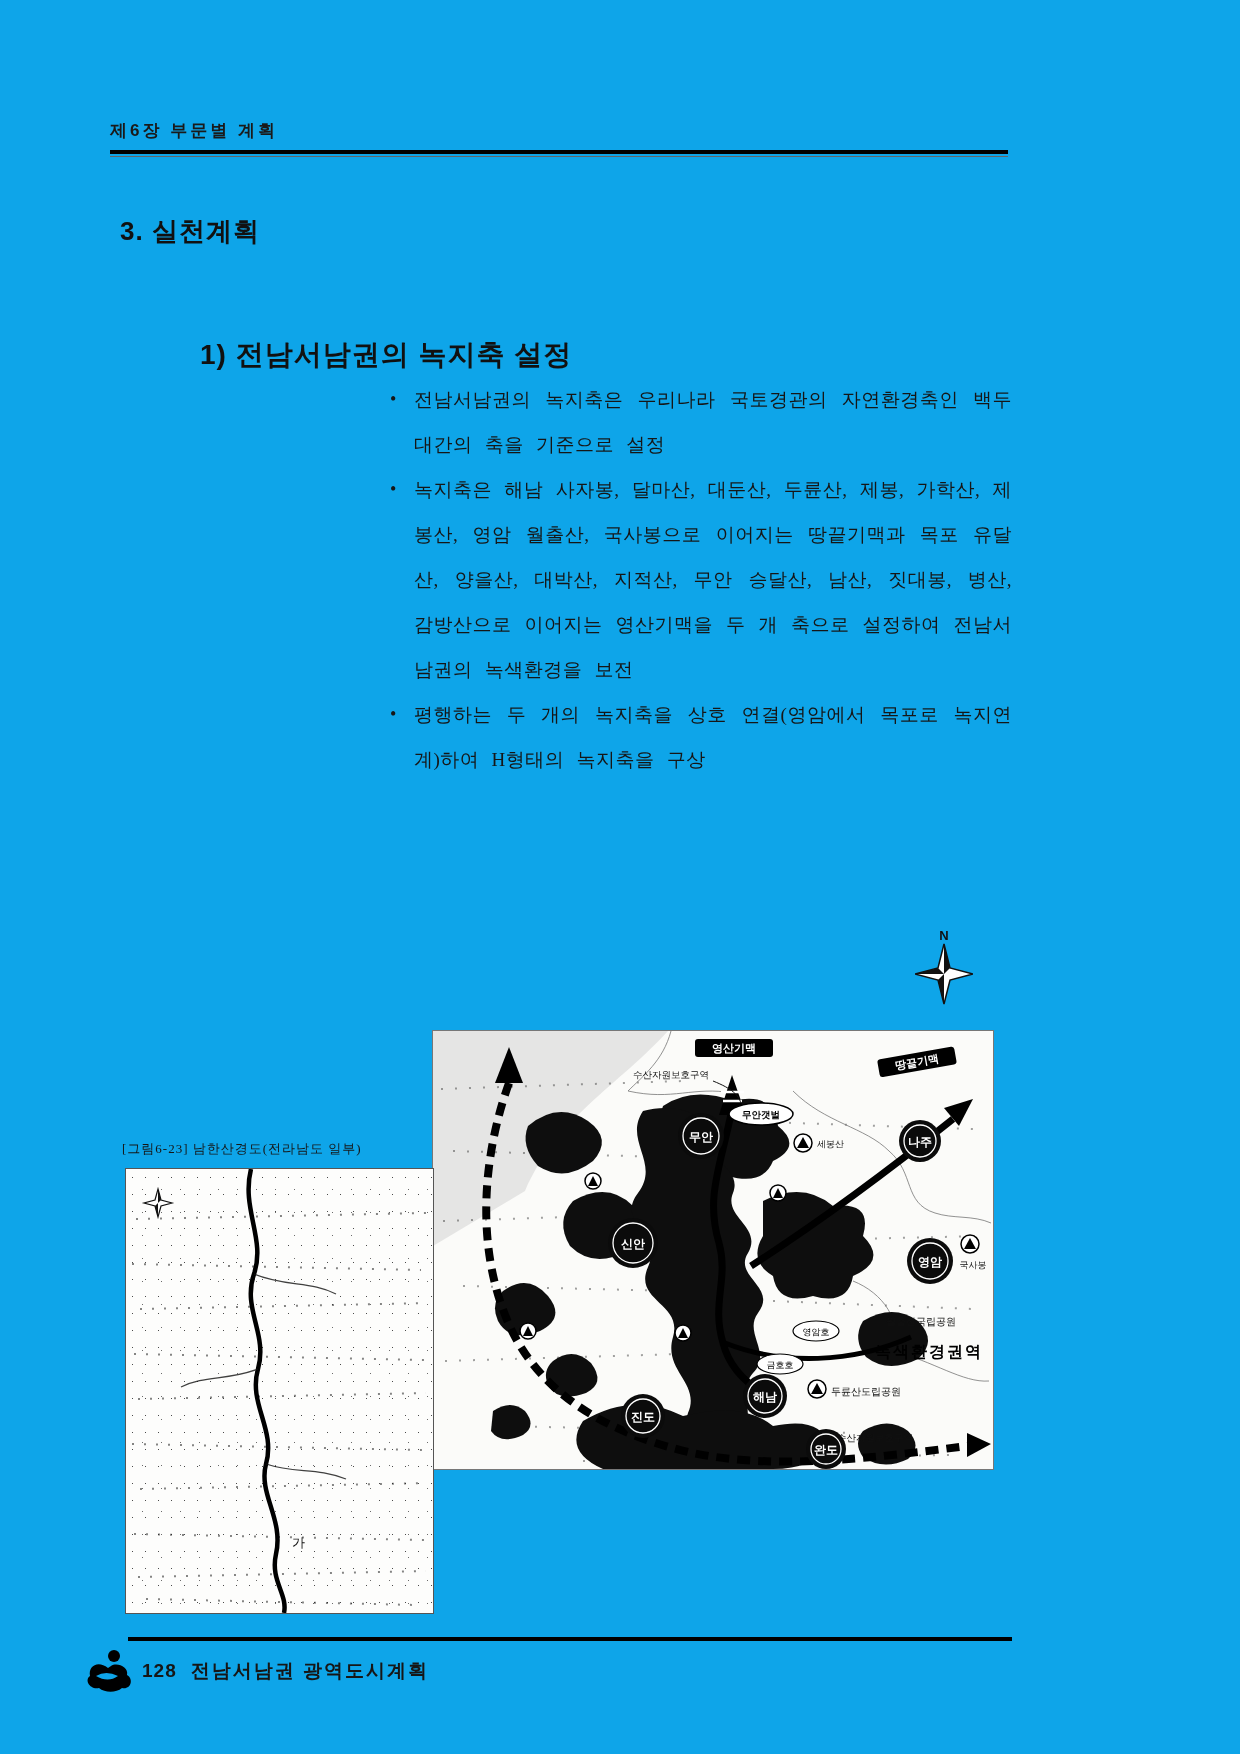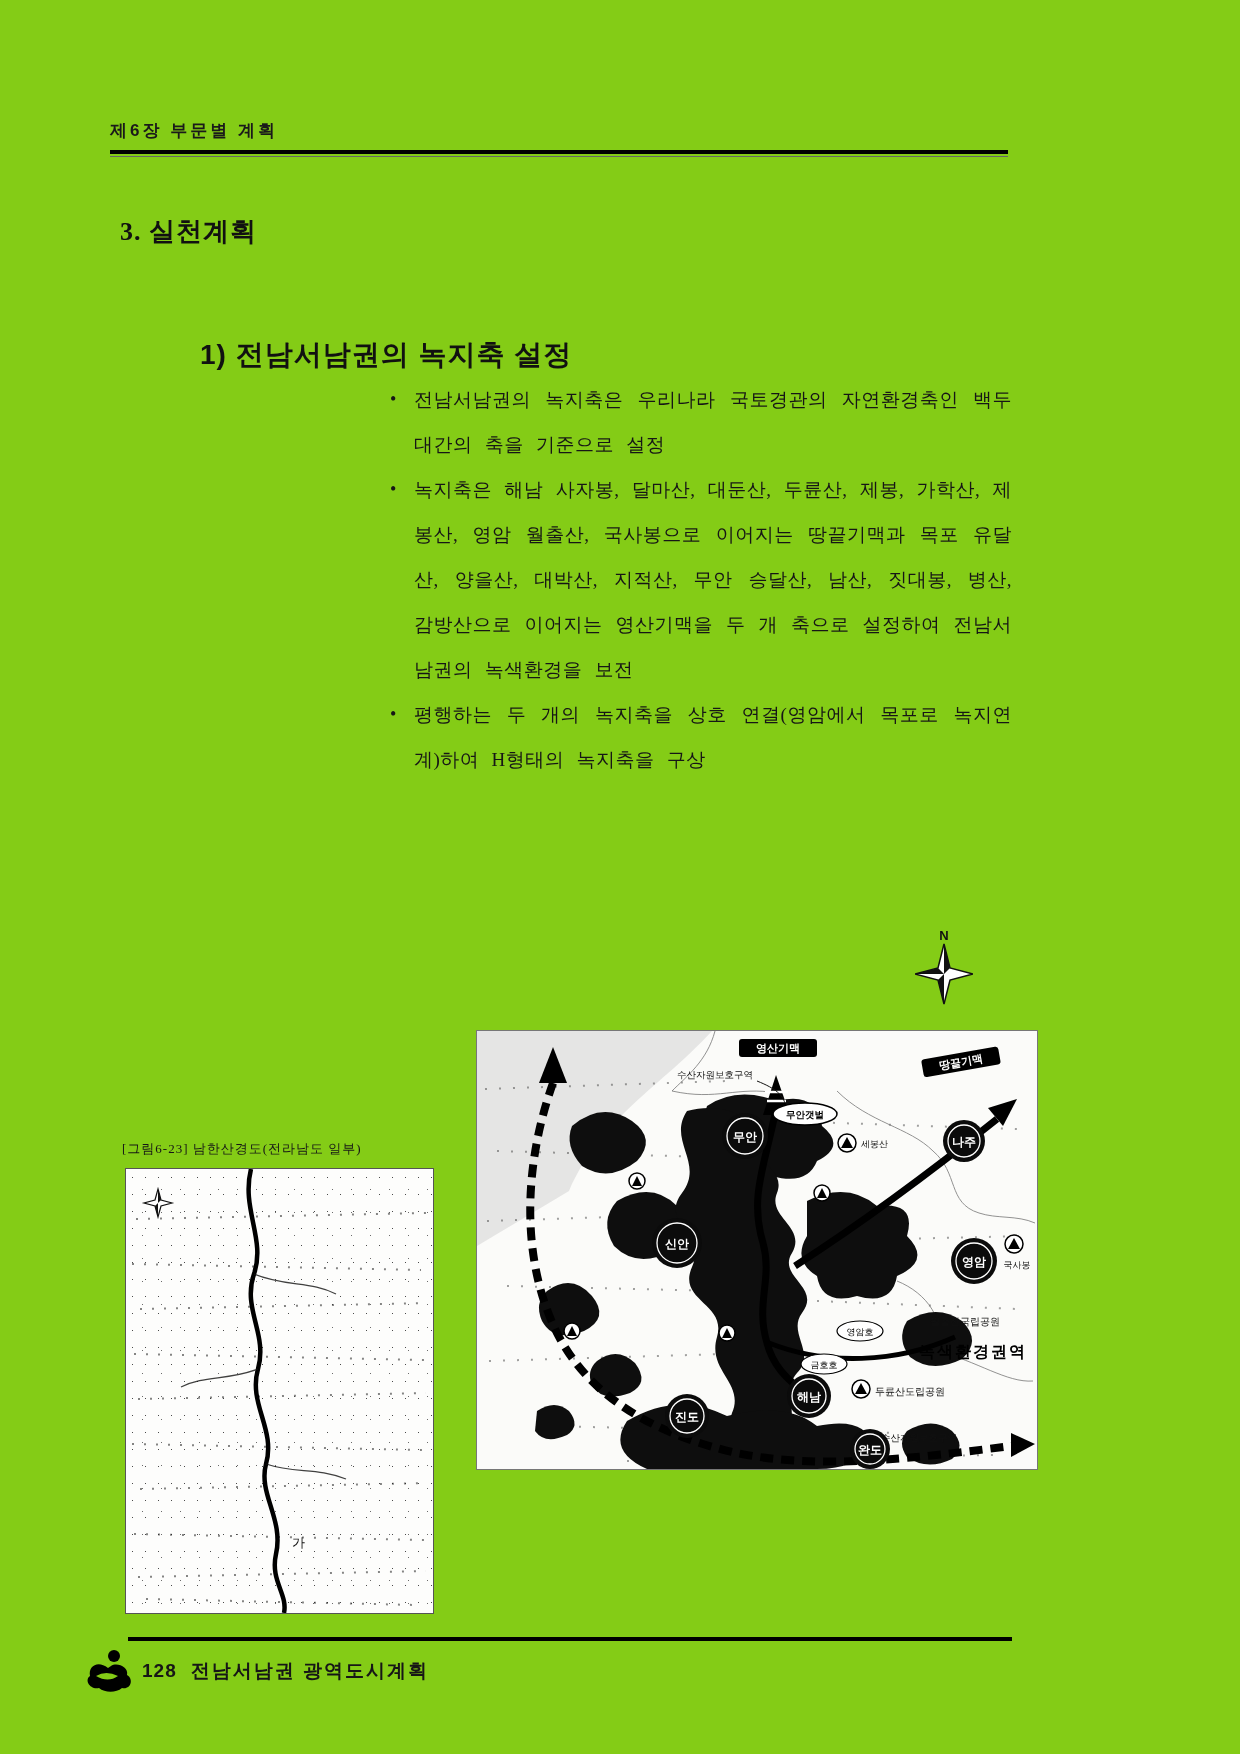--- a/index.html
+++ b/index.html
@@ -1,29 +1,29 @@
 <!DOCTYPE html>
 <html><head>
 <meta charset="utf-8">
 <style>
   html,body{margin:0;padding:0;background:#e8e8e8;}
   .page{
     position:relative;width:1240px;height:1754px;margin:0 auto;
-    background:#84cc16;overflow:hidden;
+    background:#0ea5e9;overflow:hidden;
     font-family:"Liberation Serif","DejaVu Serif",serif;color:#111;
   }
   .abs{position:absolute;}
   .chapter{
     left:110px;top:119px;font-family:"Liberation Sans","DejaVu Sans",sans-serif;
     font-weight:bold;font-size:17px;letter-spacing:3px;color:#1a1a1a;
   }
   .rule-thick{left:110px;top:150px;width:898px;height:4px;background:#000;}
   .rule-thin{left:110px;top:156px;width:898px;height:1px;background:#666;}
   .section-title{
-    left:120px;top:214px;font-family:Liberation Serif, serif;
+    left:120px;top:214px;font-family:Liberation Sans, sans-serif;
     font-weight:bold;font-size:26px;letter-spacing:1px;
   }
   .subsection-title{
     left:172px;top:288px;font-weight:bold;font-size:20px;letter-spacing:1px;
   }
   .item-title{
     left:200px;top:336px;font-family:"Liberation Sans","DejaVu Sans",sans-serif;
     font-weight:bold;font-size:28px;letter-spacing:1px;
   }
   .bullets{left:388px;top:377px;width:624px;}
@@ -40,21 +40,21 @@
   .map-left{
     left:125px;top:1168px;width:307px;height:444px;border:1px solid #555;
     background-color:#fdfdfc;
     background-image:
       radial-gradient(circle,#4a4a4a 0.8px,transparent 1px),
       radial-gradient(circle,#6b6b6b 0.7px,transparent 0.9px);
     background-size:13px 17px,19px 23px;
     background-position:0 0,7px 9px;
   }
   .map-right{
-    left:476px;top:1030px;width:560px;height:438px;border:1px solid #777;
+    left:432px;top:1030px;width:560px;height:438px;border:1px solid #777;
     background:#fbfbf9;
   }
   .compass-right{left:915px;top:926px;}
   .footer-rule{left:128px;top:1637px;width:884px;height:4px;background:#000;}
   .footer-logo{left:84px;top:1646px;}
   .footer-text{
     left:142px;top:1658px;font-family:"Liberation Sans","DejaVu Sans",sans-serif;
     font-weight:bold;font-size:19px;letter-spacing:2px;color:#161616;
   }
   .footer-text .pageno{margin-right:14px;letter-spacing:1px;}

